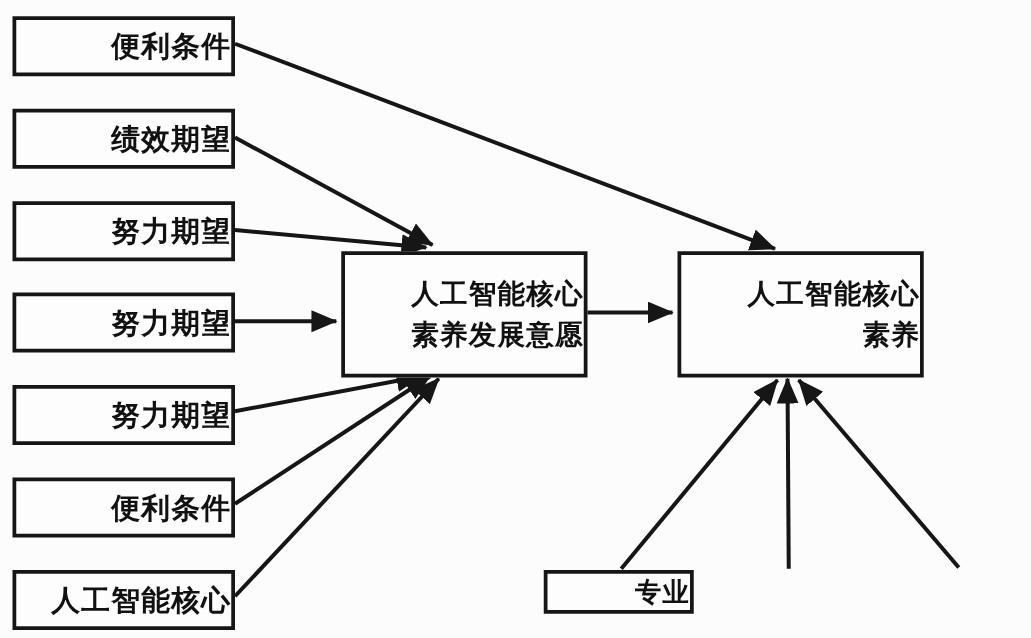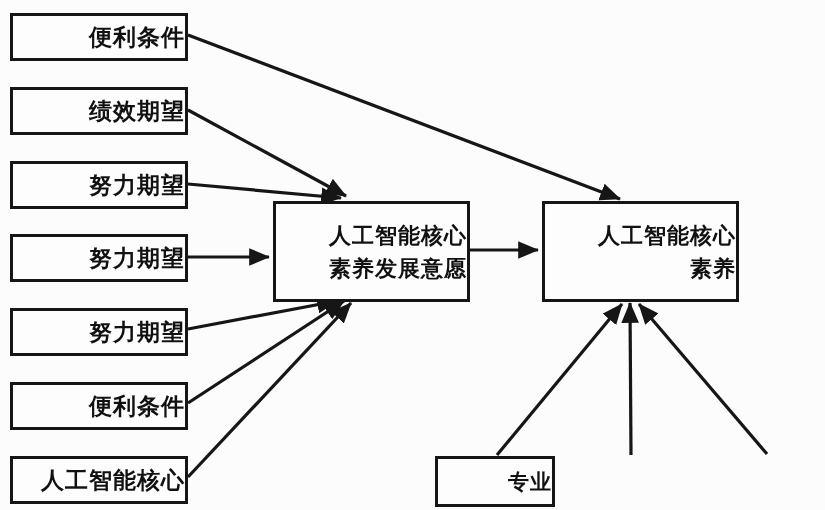--- a/index.html
+++ b/index.html
@@ -26,21 +26,21 @@
     display: flex;
     flex-direction: column;
     align-items: flex-end;
     justify-content: center;
     text-align: center;
     color: #111;
     font-weight: bold;
   }
   .left-box   { left: 10px; width: 178px; height: 48px; font-size: 23px; letter-spacing: 1px; }
   .big-box    { width: 197px; height: 101px; font-size: 22px; line-height: 1.5; letter-spacing: 1px; }
-  .bottom-box { top: 456px; height: 51px; font-size: 21px; letter-spacing: 1px; }
+  .bottom-box { top: 456px; height: 35px; font-size: 21px; letter-spacing: 1px; }
 </style>
 </head>
 <body>
 
 <div class="canvas">
 
   <svg class="arrows" viewBox="0 0 825 510" xmlns="http://www.w3.org/2000/svg">
     <defs>
       <marker id="ah" markerWidth="8" markerHeight="7" refX="6.2" refY="2.75" orient="auto">
         <path d="M0,0 L6.5,2.75 L0,5.5 Z" fill="#161616"></path>

